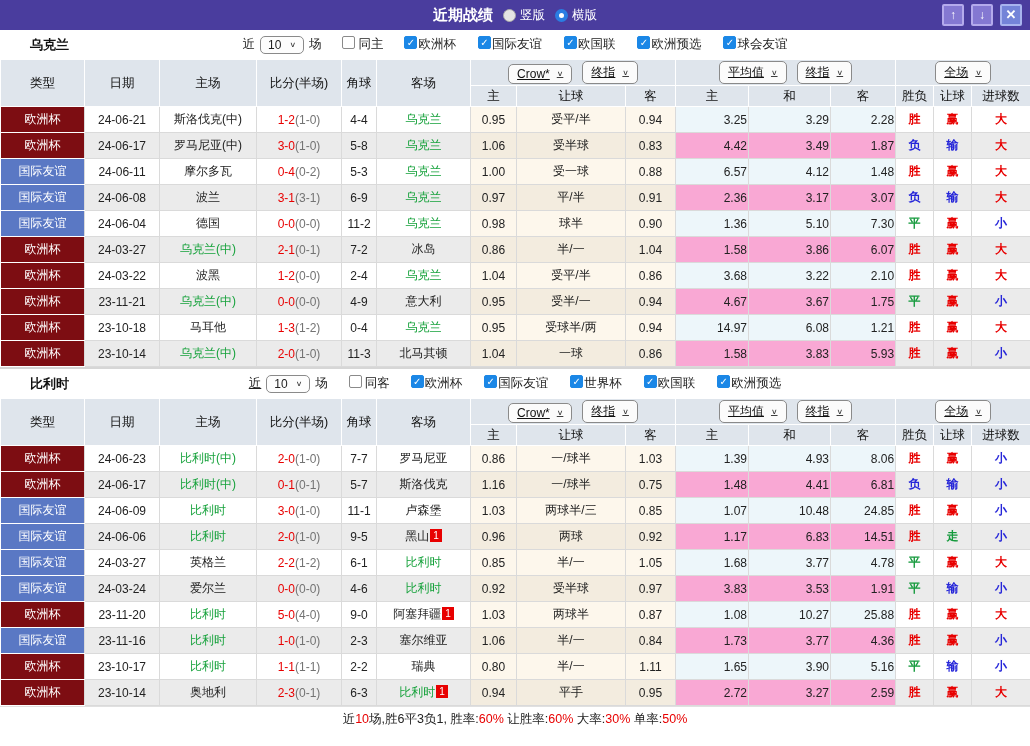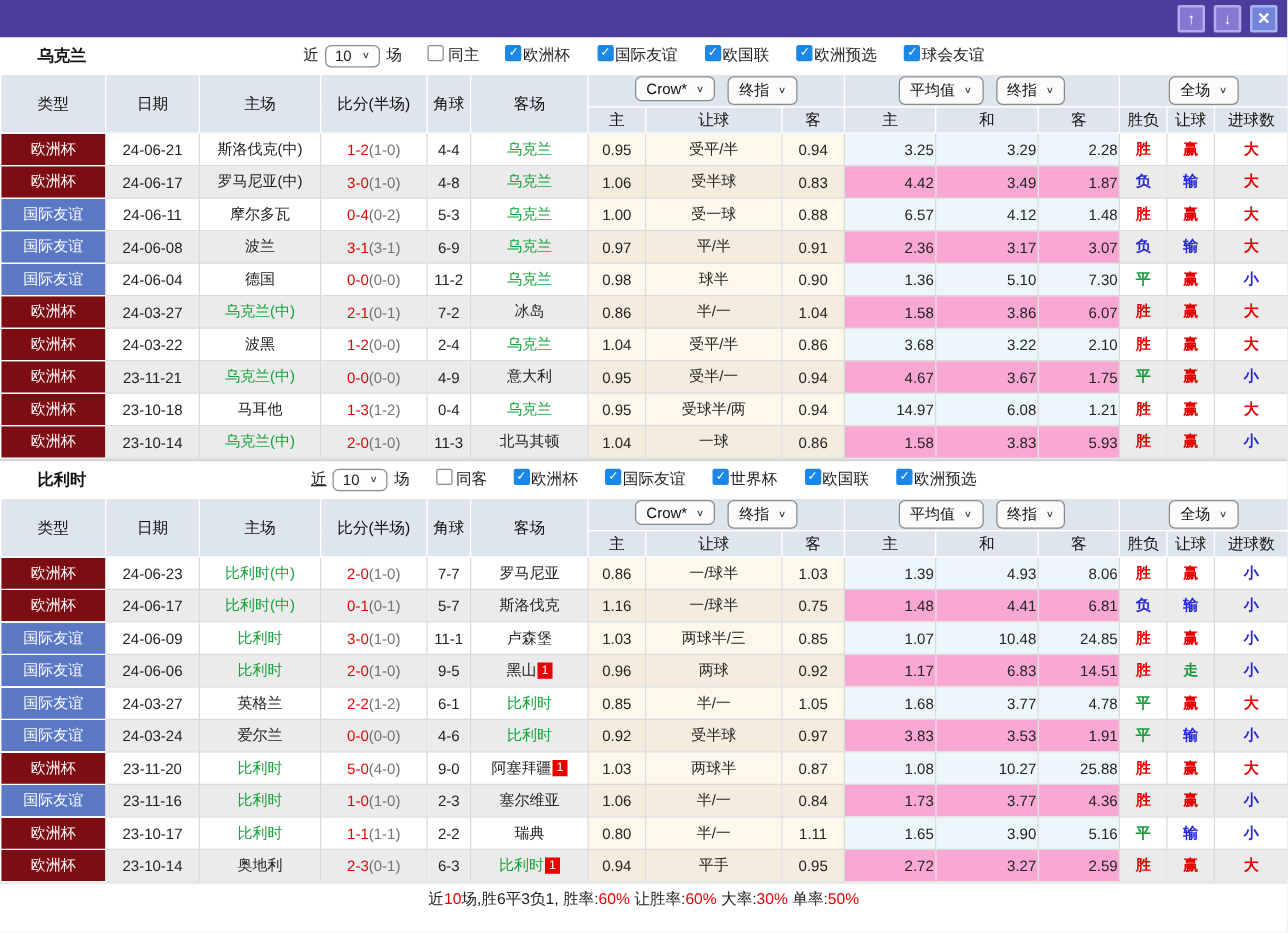--- a/index.html
+++ b/index.html
@@ -33,21 +33,21 @@
         align-items:center; justify-content:center; font-size:10px; color:#fff; line-height:1; }
   .cb.checked { background:#1b87e6; border-color:#1b87e6; }
   .leagues { display:inline-flex; align-items:center; gap:6px; }
 
   
   table.grid { width:1030px; border-collapse:collapse; table-layout:fixed; font-size:12px; border-top:1px solid #c8c8c8; }
   .grid th { background:#dfe5ec; border:1px solid #fff; font-weight:normal; font-size:12.5px; color:#111; padding:0; }
   .grid thead { border-bottom:1px solid #c5c5c5; }
   .hrow1 th { height:26px; }
   .hrow2 th { height:21px; }
-  .grp-inner { display:flex; justify-content:center; align-items:flex-start; gap:10px; }
+  .grp-inner { display:flex; justify-content:center; align-items:flex-end; gap:10px;text-decoration:underline; }
   .chip { display:inline-flex; align-items:center; gap:7px; border:1px solid #8a8a8a; border-radius:5px;
           background:#fbfbfb; padding:2px 8px; font-size:12px; cursor:pointer; white-space:nowrap; }
   .grid td { height:26px; text-align:center; border:1px solid #dadada; padding:0 1px; color:#222; white-space:nowrap; overflow:hidden; }
   tr.even td { background:#ebebeb; }
   td.type-euro { background:#7d0d12; color:#fff; border-color:#fff; border-right-color:#dadada; }
   td.type-frd  { background:#5a78c4; color:#fff; border-color:#fff; border-right-color:#dadada; }
   tr.even td.type-euro { background:#7d0d12; }
   tr.even td.type-frd  { background:#5a78c4; }
   td.cream { background:#fdf7ec; }
   tr.even td.cream { background:#f3ecdf; }
@@ -66,20 +66,31 @@
   .summary { height:25px; line-height:25px; text-align:center; font-size:12.5px; background:#fff; border-top:1px solid #e0e0e0; }
   .summary .k { color:#222; }
   .summary .r { color:#e80000; }
   .summary span { white-space:pre; }
 </style>
 </head>
 <body>
 
 <div class="app">
   <div class="titlebar">
+    <div class="titlebar-center">
+      <span class="title">近期战绩</span>
+      <label class="radio-opt">
+        <span class="radio"></span>
+        <span>竖版</span>
+      </label>
+      <label class="radio-opt">
+        <span class="radio checked"></span>
+        <span>横版</span>
+      </label>
+    </div>
     <div class="titlebar-btns">
       <button class="tb-btn"><span>↑</span></button>
       <button class="tb-btn"><span>↓</span></button>
       <button class="tb-btn close"><span>✕</span></button>
     </div>
   </div>
 
   <div id="sections">
   <div class="section">
     <div class="filter-row">
@@ -207,21 +218,21 @@
               <td class="aqua">2.28</td>
               <td class="res red">胜</td>
               <td class="res red">赢</td>
               <td class="res red">大</td>
             </tr>
             <tr class="even">
               <td class="type-euro">欧洲杯</td>
               <td>24-06-17</td>
               <td><span>罗马尼亚(中)</span></td>
               <td><span class="score">3-0</span><span class="half">(1-0)</span></td>
-              <td>4-8</td>
+              <td>5-8</td>
               <td><span class="tg">乌克兰</span></td>
               <td class="cream">1.06</td>
               <td class="cream">受半球</td>
               <td class="cream">0.83</td>
               <td class="aqua">4.42</td>
               <td class="aqua">3.49</td>
               <td class="aqua">1.87</td>
               <td class="res blue">负</td>
               <td class="res blue">输</td>
               <td class="res red">大</td>

